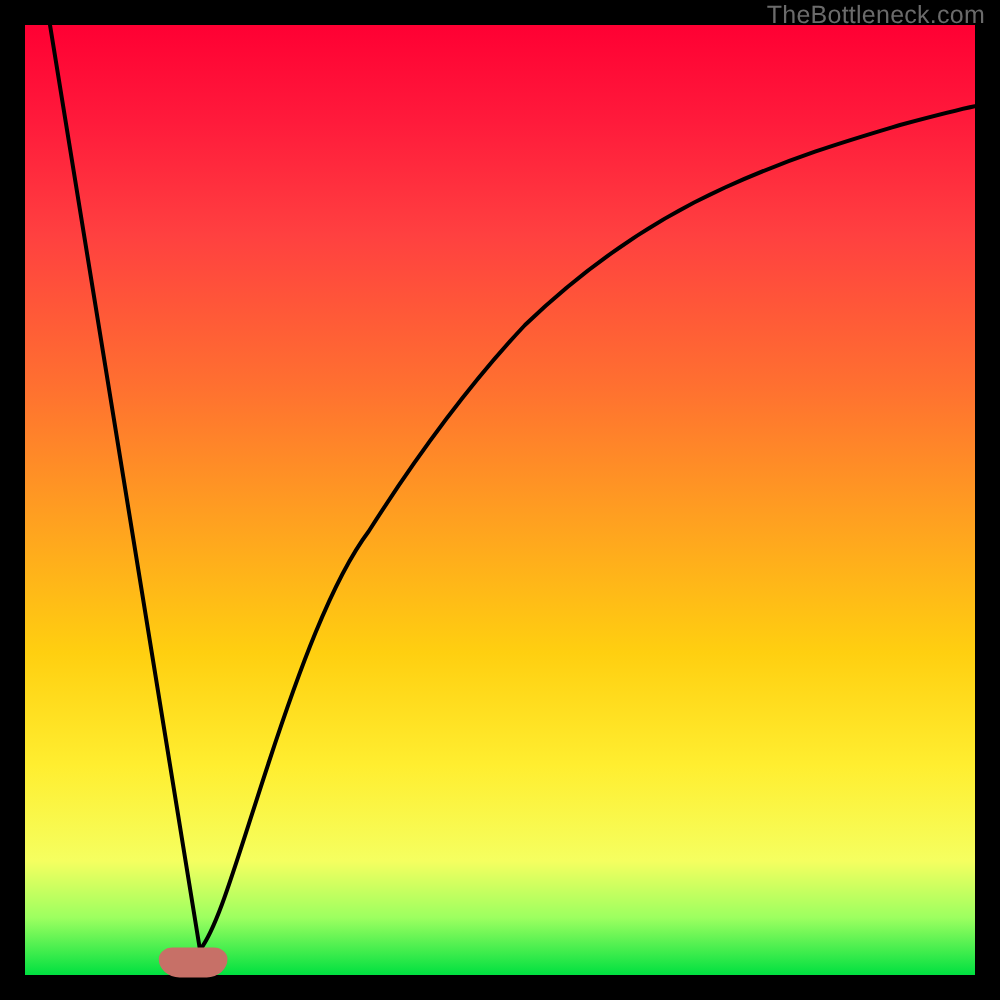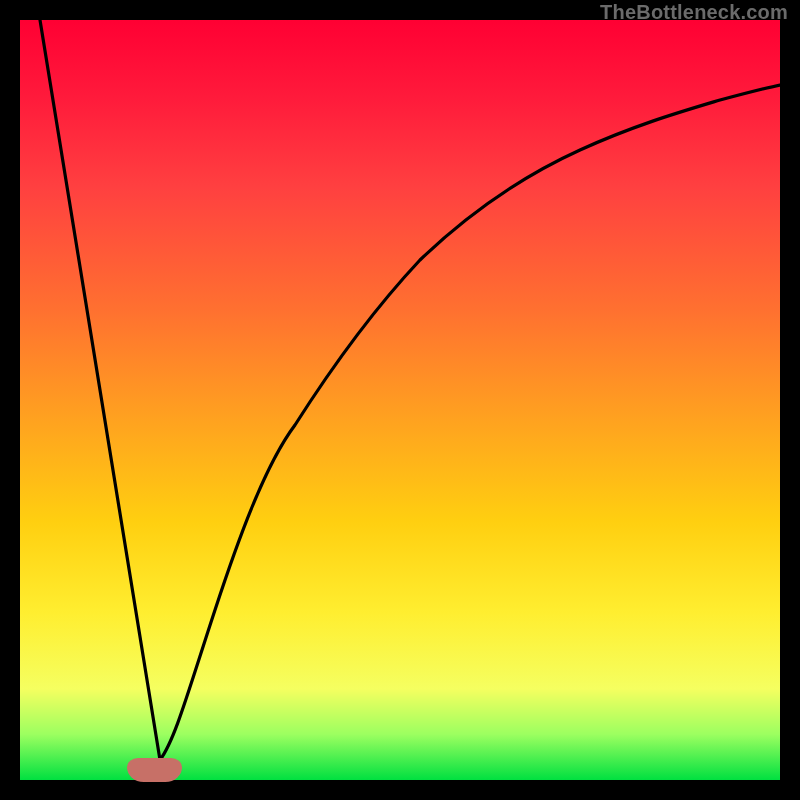--- a/index.html
+++ b/index.html
@@ -38,21 +38,21 @@
       #9cff60 94%,
       #00e040 100%
     );
   }
   .watermark {
     position: absolute;
     top: 1px;
     right: 12px;
     font-family: Arial, Helvetica, sans-serif;
     font-size: 20px;
-    font-weight: 700;
+    font-weight: 400;
     color: #6b6b6b;
     letter-spacing: 0.2px;
   }
   svg.curve {
     position: absolute;
     left: 20px;
     top: 20px;
     width: 760px;
     height: 760px;
   }

